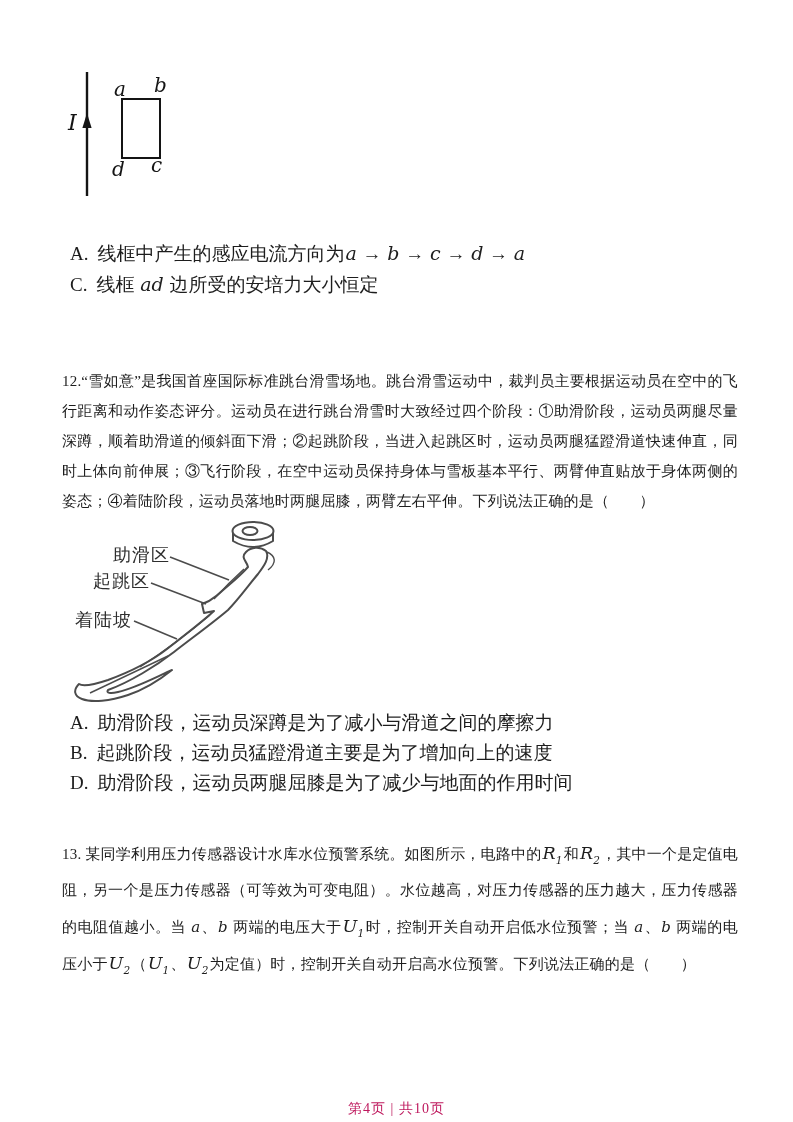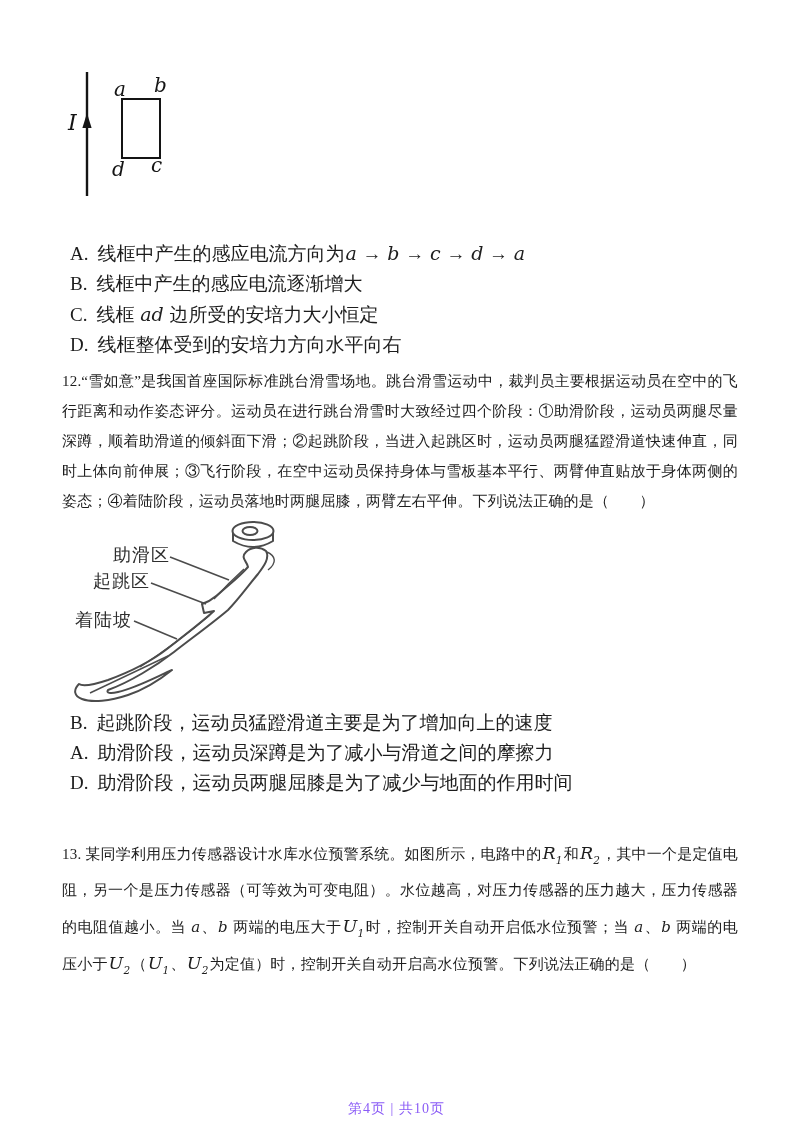--- a/index.html
+++ b/index.html
@@ -29,44 +29,42 @@
   .fig1-line{stroke:#141414;stroke-width:2.4;}
   .fl{font-family:"DejaVu Serif",serif;font-style:italic;font-size:20px;fill:#141414;}
   .fi{font-family:"DejaVu Serif",serif;font-style:italic;font-size:22px;fill:#141414;}
   .ramp{fill:#ffffff;stroke:#4c4c4c;stroke-width:2;stroke-linejoin:round;}
   .ramp-thin{fill:none;stroke:#4c4c4c;stroke-width:1.4;}
   .leader{stroke:#4c4c4c;stroke-width:1.6;}
   .cjk-label{font-size:18px;fill:#2e2e2e;font-family:"Liberation Serif","DejaVu Serif",serif;letter-spacing:1px;}
   
   .footer{
     position:absolute;left:0;top:1100px;width:100%;
-    text-align:center;font-size:14px;color:#8b5cf6;letter-spacing:1px;
+    text-align:center;font-size:14px;color:#be185d;letter-spacing:1px;
   }
 </style>
 </head>
 <body>
 
 <div class="page">
 
   <svg class="abs" style="left:60px;top:60px;" width="120" height="140" viewBox="0 0 120 140">
     <line class="fig1-line" x1="27" y1="12" x2="27" y2="136"></line>
     <polygon points="27,53 22.4,68 31.6,68" fill="#141414"></polygon>
     <text class="fi" x="8" y="70">I</text>
     <rect class="fig-stroke" x="62" y="39" width="38" height="59"></rect>
     <text class="fl" x="54" y="36">a</text>
     <text class="fl" x="94" y="32">b</text>
     <text class="fl" x="91" y="112">c</text>
     <text class="fl" x="52" y="116">d</text>
   </svg>
 
   <div class="opts" style="top:238px">
     <div class="opt"><span class="opt-label">A.</span><span class="opt-text"><span class="mt">线框中产生的感应电流方向为</span><span class="mi">a</span><span class="mt"> → </span><span class="mi">b</span><span class="mt"> → </span><span class="mi">c</span><span class="mt"> → </span><span class="mi">d</span><span class="mt"> → </span><span class="mi">a</span></span></div>
-    <div class="opt"><span class="opt-label">B.</span><span class="opt-text"><span class="mt">线框中产生的感应电流逐渐增大</span></span></div>
     <div class="opt"><span class="opt-label">C.</span><span class="opt-text"><span class="mt">线框 </span><span class="mi">ad</span><span class="mt"> 边所受的安培力大小恒定</span></span></div>
-    <div class="opt"><span class="opt-label">D.</span><span class="opt-text"><span class="mt">线框整体受到的安培力方向水平向右</span></span></div>
   </div>
 
   <div class="stem" id="q12-stem" style="top:366px"><span class="mt">12.“雪如意”是我国首座国际标准跳台滑雪场地。跳台滑雪运动中，裁判员主要根据运动员在空中的飞行距离和动作姿态评分。运动员在进行跳台滑雪时大致经过四个阶段：①助滑阶段，运动员两腿尽量深蹲，顺着助滑道的倾斜面下滑；②起跳阶段，当进入起跳区时，运动员两腿猛蹬滑道快速伸直，同时上体向前伸展；③飞行阶段，在空中运动员保持身体与雪板基本平行、两臂伸直贴放于身体两侧的姿态；④着陆阶段，运动员落地时两腿屈膝，两臂左右平伸。下列说法正确的是（　　）</span></div>
 
   <svg class="abs" style="left:70px;top:520px;" width="335" height="190" viewBox="0 0 335 190">
 
     <path class="ramp" d="
       M176,32
       C170,38 177,41 178,47
       C170,56 160,64 152,71
@@ -99,22 +97,22 @@
 
     <text class="cjk-label" x="43" y="41">助滑区</text>
     <line class="leader" x1="100" y1="37" x2="159" y2="60"></line>
     <text class="cjk-label" x="23" y="67">起跳区</text>
     <line class="leader" x1="81" y1="63" x2="136" y2="84"></line>
     <text class="cjk-label" x="5" y="106">着陆坡</text>
     <line class="leader" x1="64" y1="101" x2="107" y2="119"></line>
   </svg>
 
   <div class="opts" style="top:708px">
+    <div class="opt"><span class="opt-label">A.</span><span class="opt-text"><span class="mt">助滑阶段，运动员深蹲是为了减小与滑道之间的摩擦力</span></span></div>
     <div class="opt"><span class="opt-label">B.</span><span class="opt-text"><span class="mt">起跳阶段，运动员猛蹬滑道主要是为了增加向上的速度</span></span></div>
-    <div class="opt"><span class="opt-label">A.</span><span class="opt-text"><span class="mt">助滑阶段，运动员深蹲是为了减小与滑道之间的摩擦力</span></span></div>
     <div class="opt"><span class="opt-label">D.</span><span class="opt-text"><span class="mt">助滑阶段，运动员两腿屈膝是为了减少与地面的作用时间</span></span></div>
   </div>
 
   <div class="stem" id="q13-stem" style="top:835px"><span class="mt">13. 某同学利用压力传感器设计水库水位预警系统。如图所示，电路中的</span><span class="mi big">R<sub>1</sub></span><span class="mt">和</span><span class="mi big">R<sub>2</sub></span><span class="mt">，其中一个是定值电阻，另一个是压力传感器（可等效为可变电阻）。水位越高，对压力传感器的压力越大，压力传感器的电阻值越小。当 </span><span class="mi">a</span><span class="mt">、</span><span class="mi">b</span><span class="mt"> 两端的电压大于</span><span class="mi big">U<sub>1</sub></span><span class="mt">时，控制开关自动开启低水位预警；当 </span><span class="mi">a</span><span class="mt">、</span><span class="mi">b</span><span class="mt"> 两端的电压小于</span><span class="mi big">U<sub>2</sub></span><span class="mt">（</span><span class="mi big">U<sub>1</sub></span><span class="mt">、</span><span class="mi big">U<sub>2</sub></span><span class="mt">为定值）时，控制开关自动开启高水位预警。下列说法正确的是（　　）</span></div>
 
   <div class="footer">
     <span>第4页 | 共10页</span>
   </div>
 
 </div>

